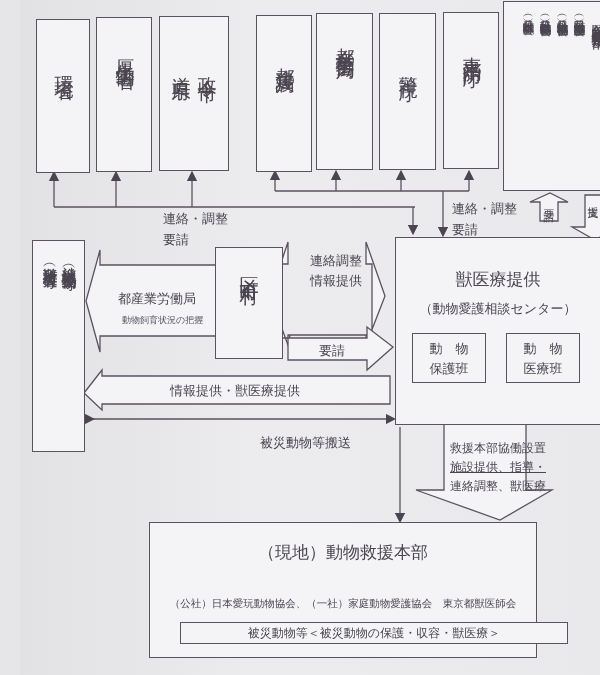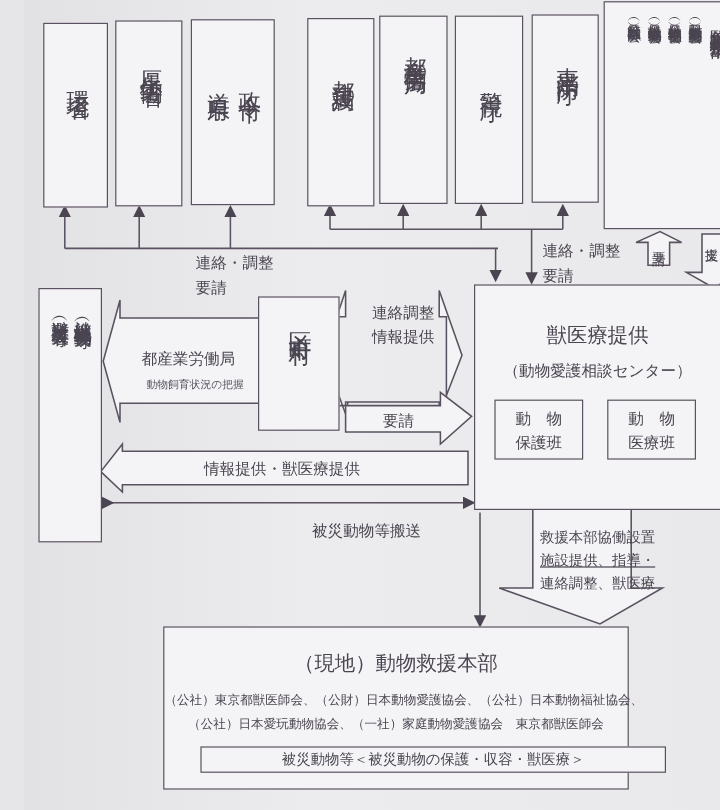--- a/index.html
+++ b/index.html
@@ -135,22 +135,21 @@
     <div class="box" style="left:110px;top:95px;width:74px;height:50px;">
       <div class="lbl center" style="left:0;width:100%;top:6px;">動　物</div>
       <div class="lbl center" style="left:0;width:100%;top:26px;">医療班</div>
     </div>
   </div>
 
   <div class="lbl" style="left:430px;top:440px;font-size:12px;">救援本部協働設置</div>
   <div class="lbl" style="left:430px;top:459px;font-size:12px;text-decoration:underline;">施設提供、指導・</div>
   <div class="lbl" style="left:430px;top:478px;font-size:12px;">連絡調整、獣医療</div>
 
-  <div class="box" style="left:116px;top:522px;width:388px;height:136px;">
+  <div class="box" style="left:129px;top:522px;width:388px;height:136px;">
     <div class="lbl center" style="left:0;width:100%;top:18px;font-size:17px;">（現地）動物救援本部</div>
-    <div class="lbl center" style="left:0;width:100%;top:54px;font-size:10.5px;">（公社）東京都獣医師会、（公財）日本動物愛護協会、（公社）日本動物福祉協会、</div>
     <div class="lbl center" style="left:0;width:100%;top:74px;font-size:10.5px;">（公社）日本愛玩動物協会、（一社）家庭動物愛護協会　東京都獣医師会</div>
     <div class="box" style="left:30px;top:99px;width:388px;height:22px;">
       <div class="lbl center" style="left:0;width:100%;top:2px;font-size:12px;">被災動物等＜被災動物の保護・収容・獣医療＞</div>
     </div>
   </div>
 
 </div>
 
 </body></html>

